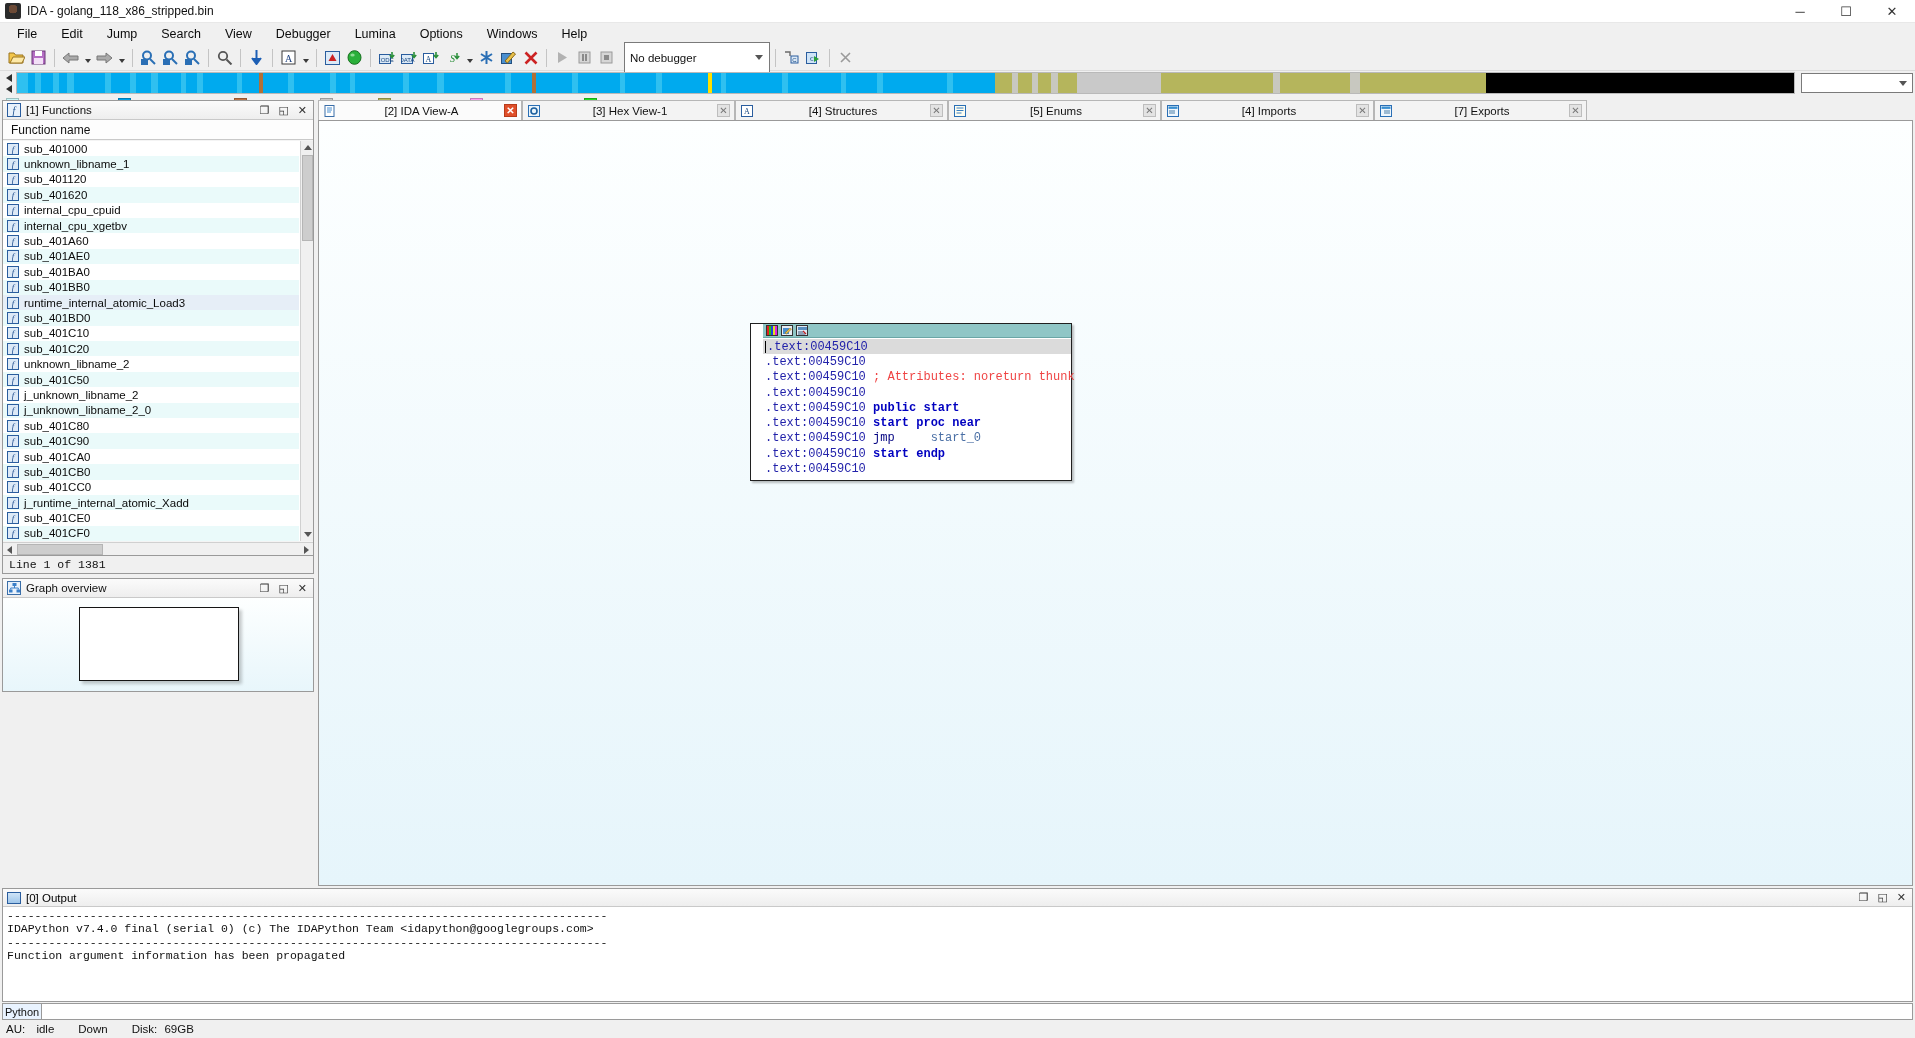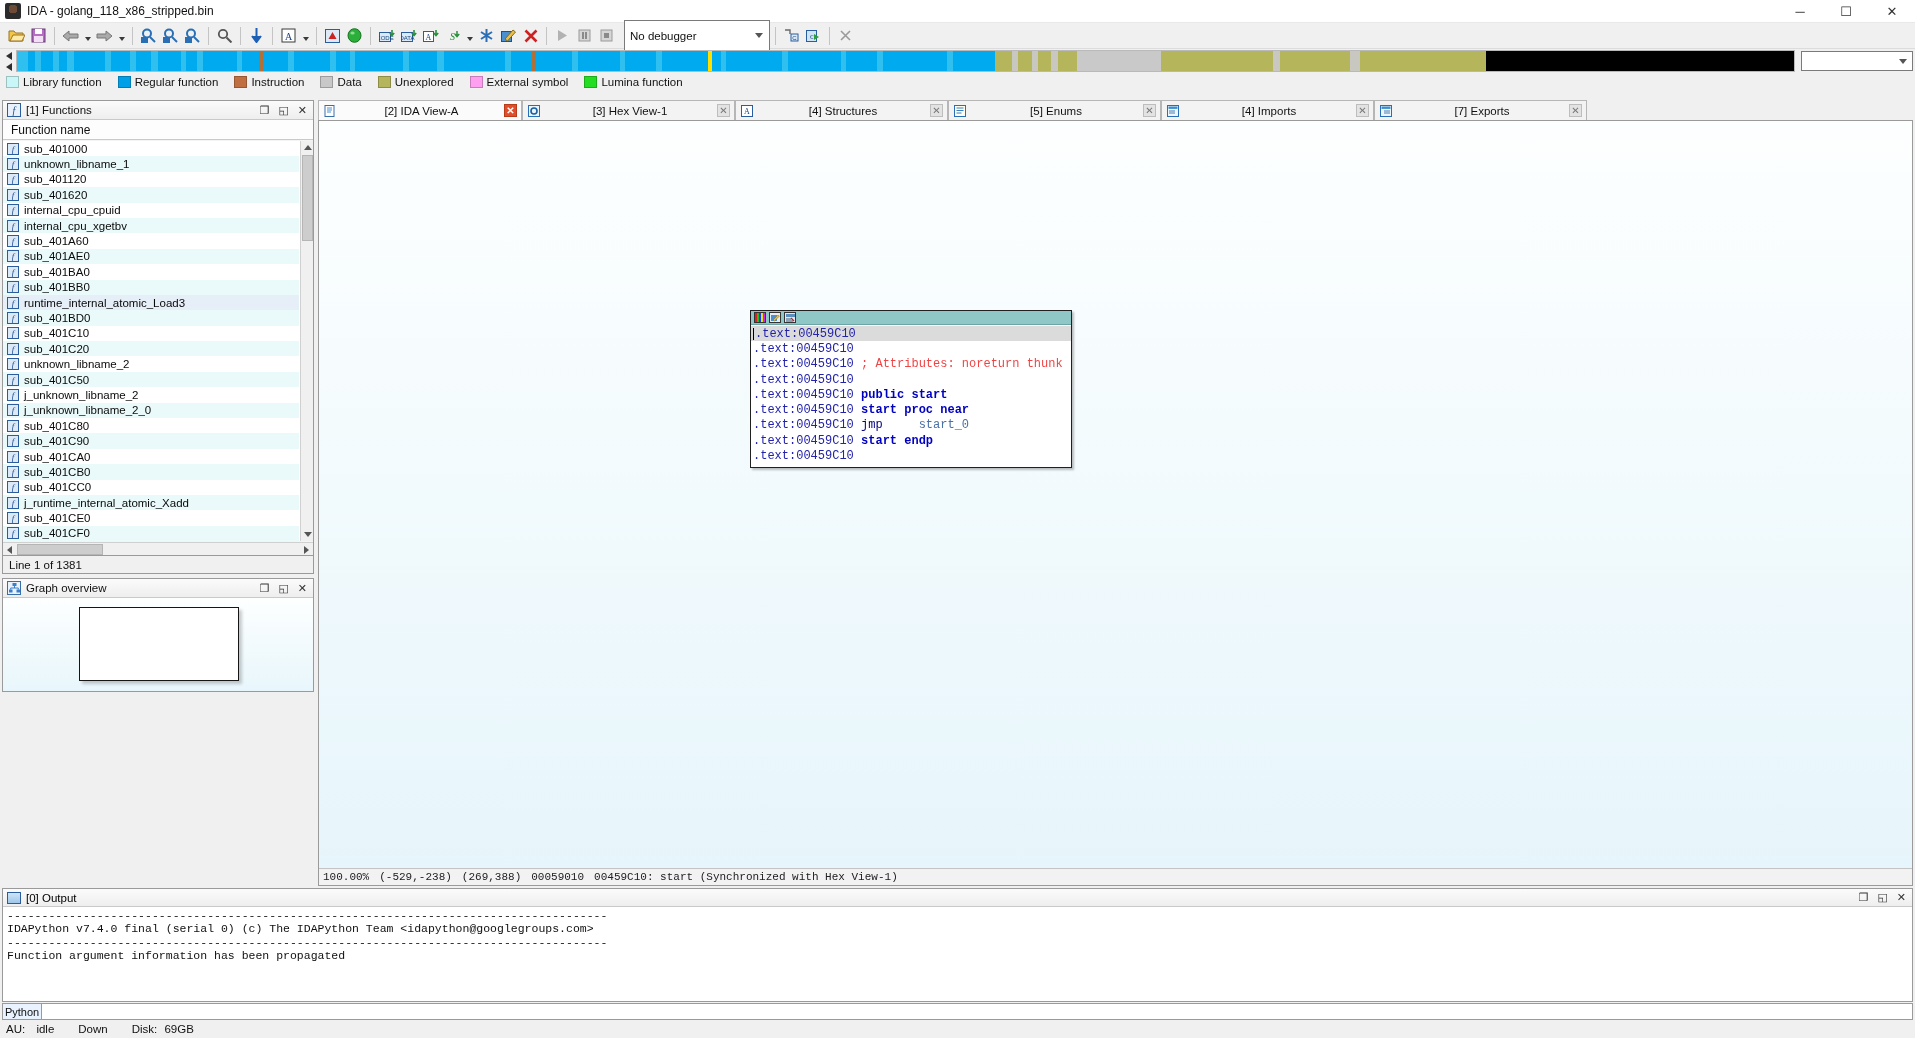--- a/index.html
+++ b/index.html
@@ -180,20 +180,32 @@
   <div class="titlebar">
     <div class="app-ico"></div>
     <div class="ttl">IDA - golang_118_x86_stripped.bin</div>
     <div class="winbtns">
       <div class="winbtn">─</div>
       <div class="winbtn">☐</div>
       <div class="winbtn close">✕</div>
     </div>
   </div>
 
+  <div class="menubar" id="menubar">
+      <div class="menu-item">File</div>
+      <div class="menu-item">Edit</div>
+      <div class="menu-item">Jump</div>
+      <div class="menu-item">Search</div>
+      <div class="menu-item">View</div>
+      <div class="menu-item">Debugger</div>
+      <div class="menu-item">Lumina</div>
+      <div class="menu-item">Options</div>
+      <div class="menu-item">Windows</div>
+      <div class="menu-item">Help</div>
+    </div>
 
   <div class="toolbar">
     <div class="tb-btn">
       <svg width="17" height="15" viewBox="0 0 17 15">
           <path d="M1 13V3h5l1.5 2H15v8z" fill="#f3c64a" stroke="#9a7520"></path>
           <path d="M2 13l3-6h12l-3 6z" fill="#fde9a8" stroke="#9a7520"></path>
         </svg>
     </div>
     <div class="tb-btn">
       <svg width="15" height="15" viewBox="0 0 15 15">
@@ -597,21 +609,21 @@
           <div class="ar" style="left:0">
               <i style="border-right:5px solid #555"></i>
             </div>
           <div class="thumb" style="left:14px;width:86px;"></div>
           <div class="ar" style="right:0">
               <i style="border-left:5px solid #555"></i>
             </div>
         </div>
       </div>
 
-      <div class="statusline" style="position:absolute;left:0;top:456px;right:0;">
+      <div class="statusline" style="position:absolute;left:0;top:456px;right:0;font-family:Liberation Mono, monospace;">
         <span>Line 1 of 1381</span>
       </div>
 
       <div class="panel" style="position:absolute;left:0;top:478px;right:0;height:114px;">
         <div class="panel-title">
           <div class="pt-ico" style="background:#eaf2fb;border-color:#3a6ea8;">
             <svg width="11" height="10" viewBox="0 0 11 10">
                 <rect x="3.5" y="0" width="4" height="3" fill="#3a7fc8"></rect>
                 <rect x="0" y="6.5" width="3.5" height="3" fill="#3a7fc8"></rect>
                 <rect x="7.5" y="6.5" width="3.5" height="3" fill="#3a7fc8"></rect>
@@ -691,21 +703,21 @@
                 <rect x="1.5" y="1.5" width="9" height="2.4" fill="#3a8fd0"></rect>
                 <path d="M4 6h6M4 8h6" stroke="#4a7fa8"></path>
               </svg>
             </span>
             <span class="tlabel">[7] Exports</span>
             <span class="tclose">✕</span>
           </div>
         </div>
       <div class="idaview">
 
-        <div class="graph-node" style="left:431px;top:189px;width:322px;">
+        <div class="graph-node" style="left:431px;top:202px;width:322px;padding-left:12px;">
           <div class="node-head">
             <div class="nh-ico" style="background:linear-gradient(90deg,#e02020 0 20%,#20c020 20% 40%,#2040e0 40% 60%,#e0e020 60% 80%,#e020e0 80% 100%)"></div>
             <div class="nh-ico" style="background:#e8eef5;display:flex;align-items:center;justify-content:center;">
               <svg width="9" height="8" viewBox="0 0 9 8">
                   <rect x="0" y="1" width="6" height="6" fill="#4a8fd0"></rect>
                   <path d="M2 6L7 1l1.4 1.2L3.4 7z" fill="#e8c04a" stroke="#8a6a18" stroke-width=".5"></path>
                 </svg>
             </div>
             <div class="nh-ico" style="background:#dfe9f3;display:flex;align-items:center;justify-content:center;">
               <svg width="9" height="8" viewBox="0 0 9 8">
@@ -721,27 +733,20 @@
               <div class="dis-line"><span class="addr">.text:00459C10</span><span class="cmt"> ; Attributes: noreturn thunk</span></div>
               <div class="dis-line"><span class="addr">.text:00459C10</span></div>
               <div class="dis-line"><span class="addr">.text:00459C10</span><span class="kw"> public start</span></div>
               <div class="dis-line"><span class="addr">.text:00459C10</span><span class="kw"> start proc near</span></div>
               <div class="dis-line"><span class="addr">.text:00459C10</span><span class="mn"> jmp</span><span class="lbl">     start_0</span></div>
               <div class="dis-line"><span class="addr">.text:00459C10</span><span class="kw"> start endp</span></div>
               <div class="dis-line"><span class="addr">.text:00459C10</span></div>
             </div>
         </div>
 
-        <div class="idastatus">
-          <span>100.00%</span>
-          <span>(-529,-238)</span>
-          <span>(269,388)</span>
-          <span>00059010</span>
-          <span>00459C10: start (Synchronized with Hex View-1)</span>
-        </div>
       </div>
     </div>
   </div>
 
   <div class="outputwin">
     <div class="out-title">
       <div class="ot-ico"></div>
       <span>[0] Output</span>
       <div class="panel-btns">
         <span class="pb">❐</span>

